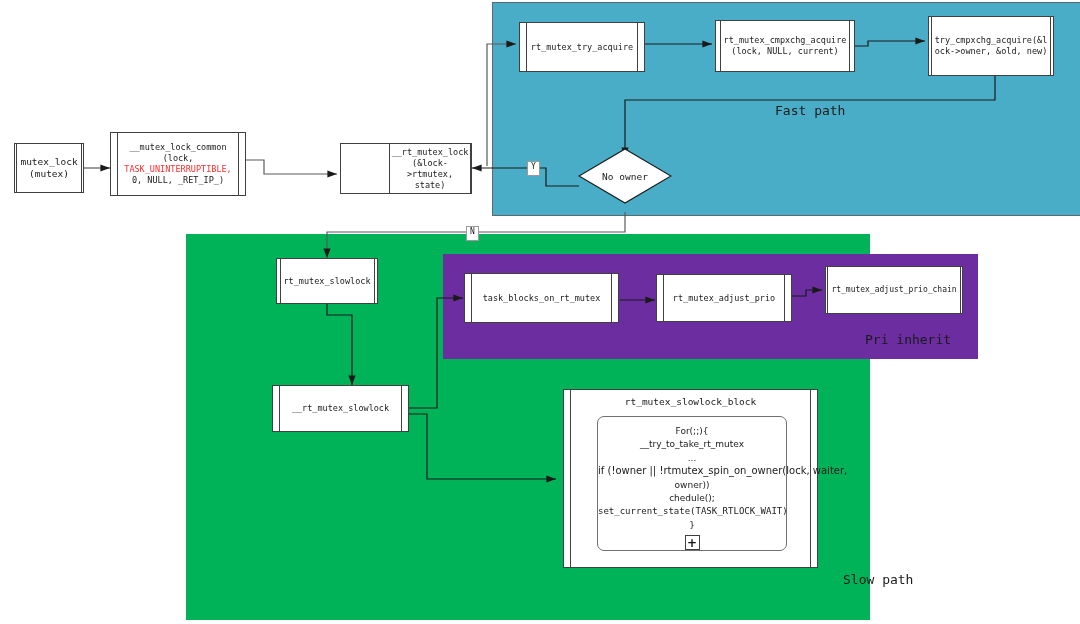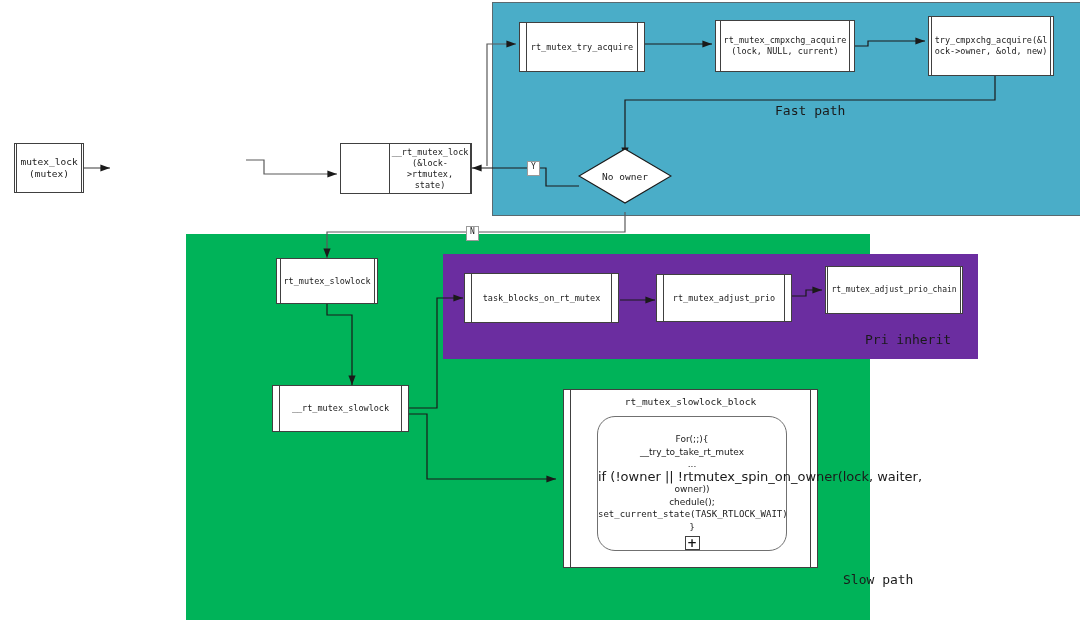--- a/index.html
+++ b/index.html
@@ -122,27 +122,27 @@
     left: 0; right: 0;
     text-align: center;
     font-family: "DejaVu Sans Mono", monospace;
     font-size: 9.5px;
     color: #1a1a1a;
   }
   .code-rounded {
     position: absolute;
     box-sizing: border-box;
     border: 1px solid #707070;
-    border-radius: 18px;
+    border-radius: 7px;
     background: #ffffff;
     display: flex;
     flex-direction: column;
     align-items: center;
-    justify-content: flex-end;
-    padding-top: 28px;
+    justify-content: space-between;
+    padding-top: 8px;
   }
   .code-line {
     font-family: "DejaVu Sans", sans-serif;
     font-size: 9px;
     line-height: 12.5px;
     color: #1a1a1a;
     text-align: center;
     width: 100%;
     white-space: nowrap;
   }
@@ -225,20 +225,25 @@
 
     <path d="M792,296 L806,296 L806,290 L822,290" stroke="#1a1a1a" stroke-width="1.2" fill="none" marker-end="url(#arrow)"></path>
   </svg>
 
   <div class="node" style="left:14px; top:143px; width:70px; height:50px;">
     <div class="inner">
         <div class="txt"><span>mutex_lock</span><br><span>(mutex)</span></div>
       </div>
   </div>
 
+  <div class="node small" style="left:110px; top:132px; width:136px; height:64px;">
+    <div class="inner">
+        <div class="txt"><span>__mutex_lock_common</span><br><span>(lock,</span><br><span class="hl-red">TASK_UNINTERRUPTIBLE,</span><br><span>0, NULL, _RET_IP_)</span></div>
+      </div>
+  </div>
 
   <div class="node small" style="left:340px; top:143px; width:132px; height:51px;padding-left:48px;">
     <div class="inner">
         <div class="txt"><span>__rt_mutex_lock</span><br><span>(&amp;lock-&gt;rtmutex,</span><br><span>state)</span></div>
       </div>
   </div>
 
   <div class="node small" style="left:519px; top:22px; width:126px; height:50px;">
     <div class="inner">
         <div class="txt"><span>rt_mutex_try_acquire</span></div>
@@ -294,21 +299,21 @@
       </div>
   </div>
 
   <div class="codeframe" style="left:563px; top:389px; width:255px; height:179px;">
     <div class="cinner"></div>
     <div class="code-title">rt_mutex_slowlock_block</div>
     <div class="code-rounded" style="left:33px; top:26px; width:190px; height:135px;">
       <div class="code-line">For(;;){</div>
       <div class="code-line">__try_to_take_rt_mutex</div>
       <div class="code-line">...</div>
-      <div class="code-line" style="font-size:13px;">if (!owner || !rtmutex_spin_on_owner(lock, waiter,</div>
+      <div class="code-line" style="font-size:10px;">if (!owner || !rtmutex_spin_on_owner(lock, waiter,</div>
       <div class="code-line">owner))</div>
       <div class="code-line hl-red">chedule();</div>
       <div class="code-line mono">set_current_state(TASK_RTLOCK_WAIT)</div>
       <div class="code-line">}</div>
       <div class="plus-box">+</div>
     </div>
   </div>
 
   <div class="edge-label" style="left:527px; top:161px; width:9px; height:13px;">Y</div>
   <div class="edge-label" style="left:466px; top:226px; width:9px; height:13px;">N</div>

